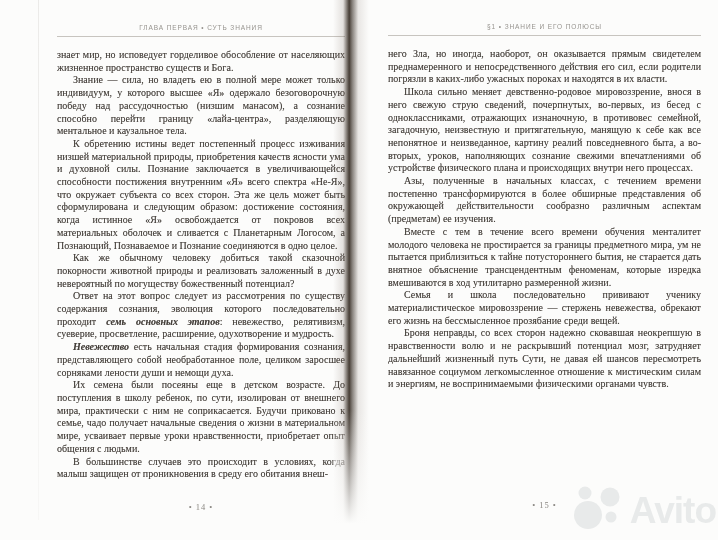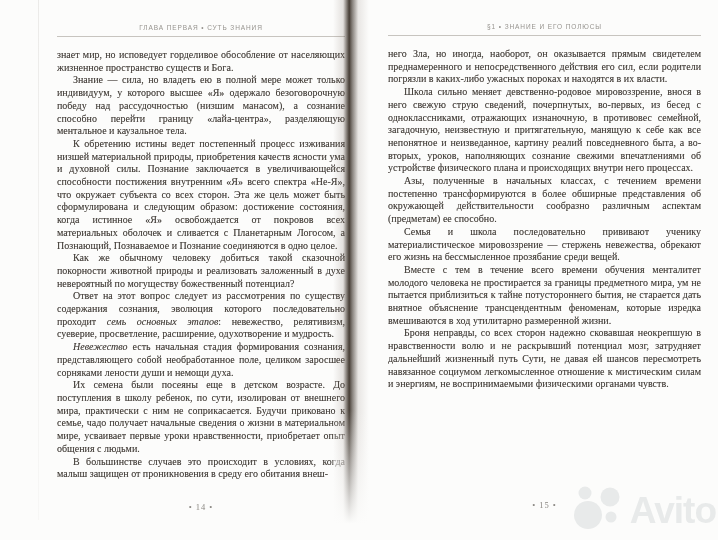--- a/index.html
+++ b/index.html
@@ -39,21 +39,21 @@
   .head-rule{border:none;border-top:1px solid var(--rule);margin:5px 0 0 0;}
   .body-text{
     margin-top:12px;font-size:10px;line-height:12.7px;color:var(--ink);
     text-align:justify;overflow:hidden;
     text-shadow:0 0 0.5px rgba(68,63,58,0.45);
   }
   .col-left .body-text{height:448px;}
   .col-right .body-text{height:438px;}
   .body-text p{margin:0;}
   .body-text p.indent{text-indent:16px;}
-  .bi{font-weight:normal;font-style:italic;margin-top:32px;}
+  .bi{font-weight:bold;font-style:italic;margin-top:32px;}
   .page-num{
     position:absolute;text-align:center;font-size:8.5px;color:var(--pagenum);
     letter-spacing:1px;font-family:Liberation Serif, serif;
   }
   .page-num-left{left:57px;top:502px;width:288px;}
   .page-num-right{left:388px;top:500px;width:313px;}
   .watermark{
     position:absolute;right:2px;bottom:4px;display:flex;align-items:center;
     gap:3px;color:var(--watermark);user-select:none;
   }
@@ -86,23 +86,23 @@
   <div class="page-num page-num-left">• 14 •</div>
 
   <div class="gutter"></div>
 
   <div class="col col-right">
     <div class="running-head">§1  •  ЗНАНИЕ И ЕГО ПОЛЮСЫ</div>
     <hr class="head-rule">
     <div class="body-text">
         <p class=""><span>него Зла, но иногда, наоборот, он оказывается прямым свидетелем преднамеренного и непосредственного действия его сил, если родители погрязли в каких-либо ужасных пороках и находятся в их власти.</span></p>
         <p class="indent"><span>Школа сильно меняет девственно-родовое мировоззрение, внося в него свежую струю сведений, почерпнутых, во-первых, из бесед с одноклассниками, отражающих изнаночную, в противовес семейной, загадочную, неизвестную и притягательную, манящую к себе как все непонятное и неизведанное, картину реалий повседневного быта, а во-вторых, уроков, наполняющих сознание свежими впечатлениями об устройстве физического плана и происходящих внутри него процессах.</span></p>
-        <p class="indent"><span>Азы, полученные в начальных классах, с течением времени постепенно трансформируются в более обширные представления об окружающей действительности сообразно различным аспектам (предметам) ее способно.</span></p>
+        <p class="indent"><span>Азы, полученные в начальных классах, с течением времени постепенно трансформируются в более обширные представления об окружающей действительности сообразно различным аспектам (предметам) ее изучения.</span></p>
+        <p class="indent"><span>Вместе с тем в течение всего времени обучения менталитет молодого человека не простирается за границы предметного мира, ум не пытается приблизиться к тайне потустороннего бытия, не старается дать внятное объяснение трансцендентным феноменам, которые изредка вмешиваются в ход утилитарно размеренной жизни.</span></p>
         <p class="indent"><span>Семья и школа последовательно прививают ученику материалистическое мировоззрение — стержень невежества, обрекают его жизнь на бессмысленное прозябание среди вещей.</span></p>
-        <p class="indent"><span>Вместе с тем в течение всего времени обучения менталитет молодого человека не простирается за границы предметного мира, ум не пытается приблизиться к тайне потустороннего бытия, не старается дать внятное объяснение трансцендентным феноменам, которые изредка вмешиваются в ход утилитарно размеренной жизни.</span></p>
         <p class="indent"><span>Броня неправды, со всех сторон надежно сковавшая неокрепшую в нравственности волю и не раскрывший потенциал мозг, затрудняет дальнейший жизненный путь Сути, не давая ей шансов пересмотреть навязанное социумом легкомысленное отношение к мистическим силам и энергиям, не воспринимаемыми физическими органами чувств.</span></p>
       </div>
   </div>
   <div class="page-num page-num-right">• 15 •</div>
 
   <div class="watermark">
     <span>
       <svg width="54" height="48" viewBox="0 0 54 48" aria-hidden="true">
         <circle cx="15" cy="31" r="14" fill="currentColor"></circle>
         <circle cx="12" cy="9" r="6.5" fill="currentColor"></circle>

